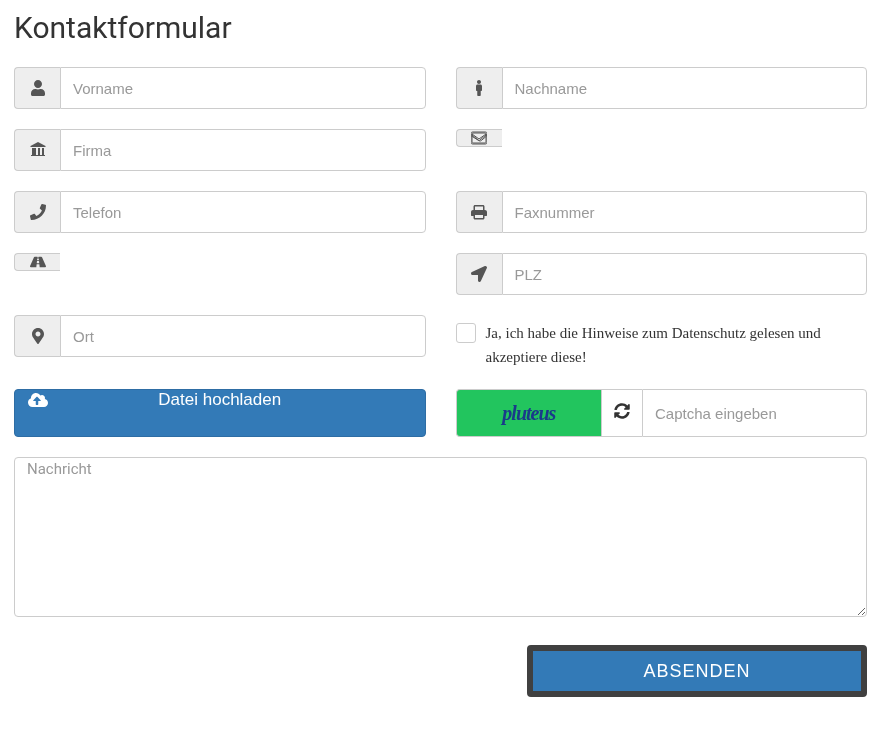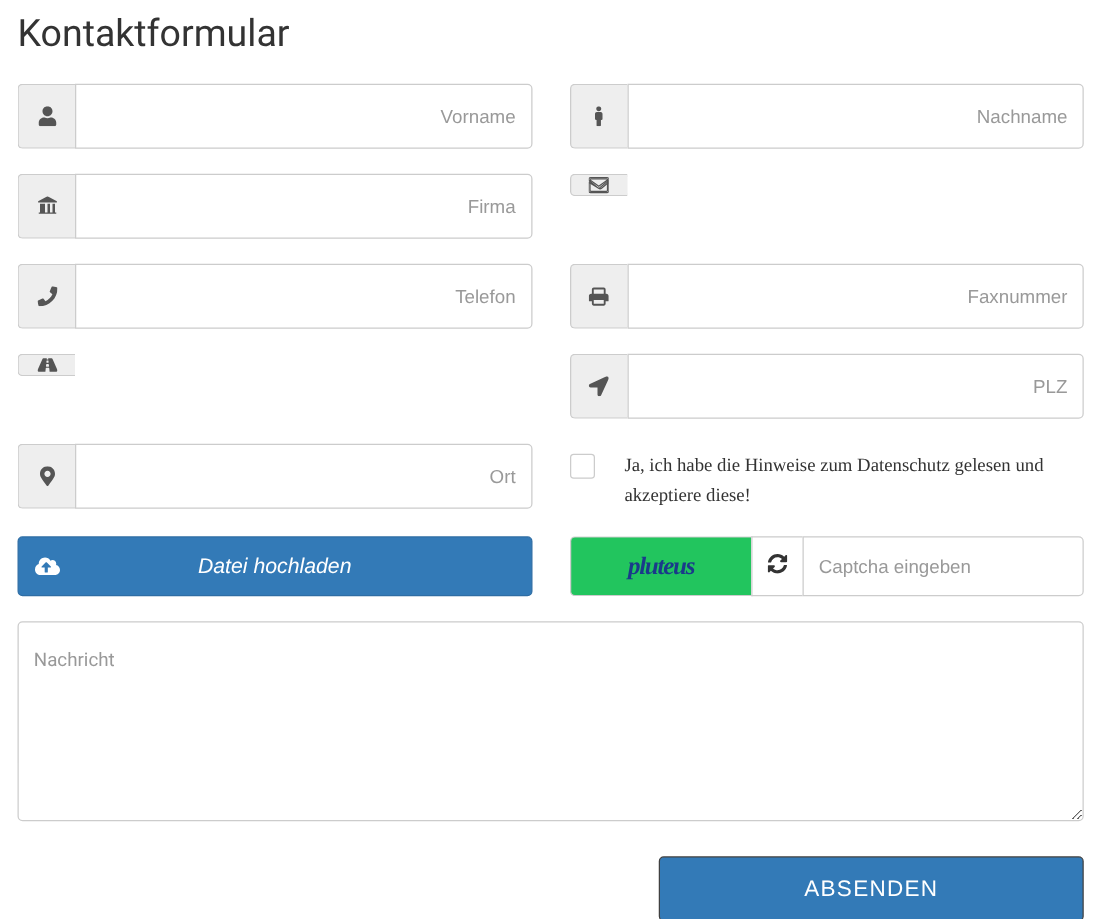--- a/index.html
+++ b/index.html
@@ -37,65 +37,63 @@
     border-right: none;
     border-radius: 4px 0 0 4px;
     display: flex;
     align-items: center;
     justify-content: center;
     color: #555;
   }
   .addon svg { width: 16px; height: 16px; fill: #555; }
   .form-control {
     flex: 1;
-    height: 52px;
+    height: 42px;
     border: 1px solid #ccc;
     border-radius: 0 4px 4px 0;
     padding: 6px 12px;
     font-size: 15px;
     color: #555;
     outline: none;
     background: #fff;
-    text-align: right;
   }
   .form-control::placeholder { color: #999; }
   .checkbox-wrap {
     display: flex;
     align-items: flex-start;
-    gap: 24px;
+    gap: 10px;
     padding-top: 6px;
     font-family: Georgia, "Times New Roman", serif;
     font-size: 15px;
     color: #333;
     line-height: 1.6;
     justify-content: space-between;
   }
   .checkbox-box {
     width: 20px;
     height: 20px;
     border: 1px solid #ccc;
     border-radius: 3px;
     background: #fff;
     flex-shrink: 0;
     cursor: pointer;
     margin-top: 2px;
   }
   .upload-btn {
     display: flex;
-    align-items: center;
+    align-items: flex-start;
     width: 100%;
     height: 48px;
     background: #337ab7;
     color: #fff;
     border: 1px solid #2e6da4;
     border-radius: 4px;
     cursor: pointer;
     font-size: 17px;
     position: relative;
-    font-style: italic;
   }
   .upload-btn .icon-slot {
     width: 46px;
     display: flex;
     align-items: center;
     justify-content: center;
   }
   .upload-btn .icon-slot svg { width: 20px; height: 20px; fill: #fff; }
   .upload-btn .label-slot {
     flex: 1;
@@ -142,37 +140,37 @@
     font-size: 15px;
     color: #555;
     outline: none;
   }
   .captcha-input::placeholder { color: #999; }
   textarea.message {
     width: 100%;
     height: 160px;
     border: 1px solid #ccc;
     border-radius: 4px;
-    padding: 21px 12px;
+    padding: 2px 12px;
     font-size: 15px;
     font-family: inherit;
     color: #555;
     resize: vertical;
     outline: none;
   }
   textarea.message::placeholder { color: #999; }
   .submit-row {
     display: flex;
     justify-content: flex-end;
     margin-top: 24px;
   }
   .submit-btn {
     background: #337ab7;
     color: #fff;
-    border: 1px solid #404040;
+    border: 6px solid #404040;
     border-radius: 4px;
     padding: 0 28px;
     height: 52px;
     min-width: 340px;
     font-size: 18px;
     letter-spacing: 1px;
     cursor: pointer;
   }
 </style>
 </head>

